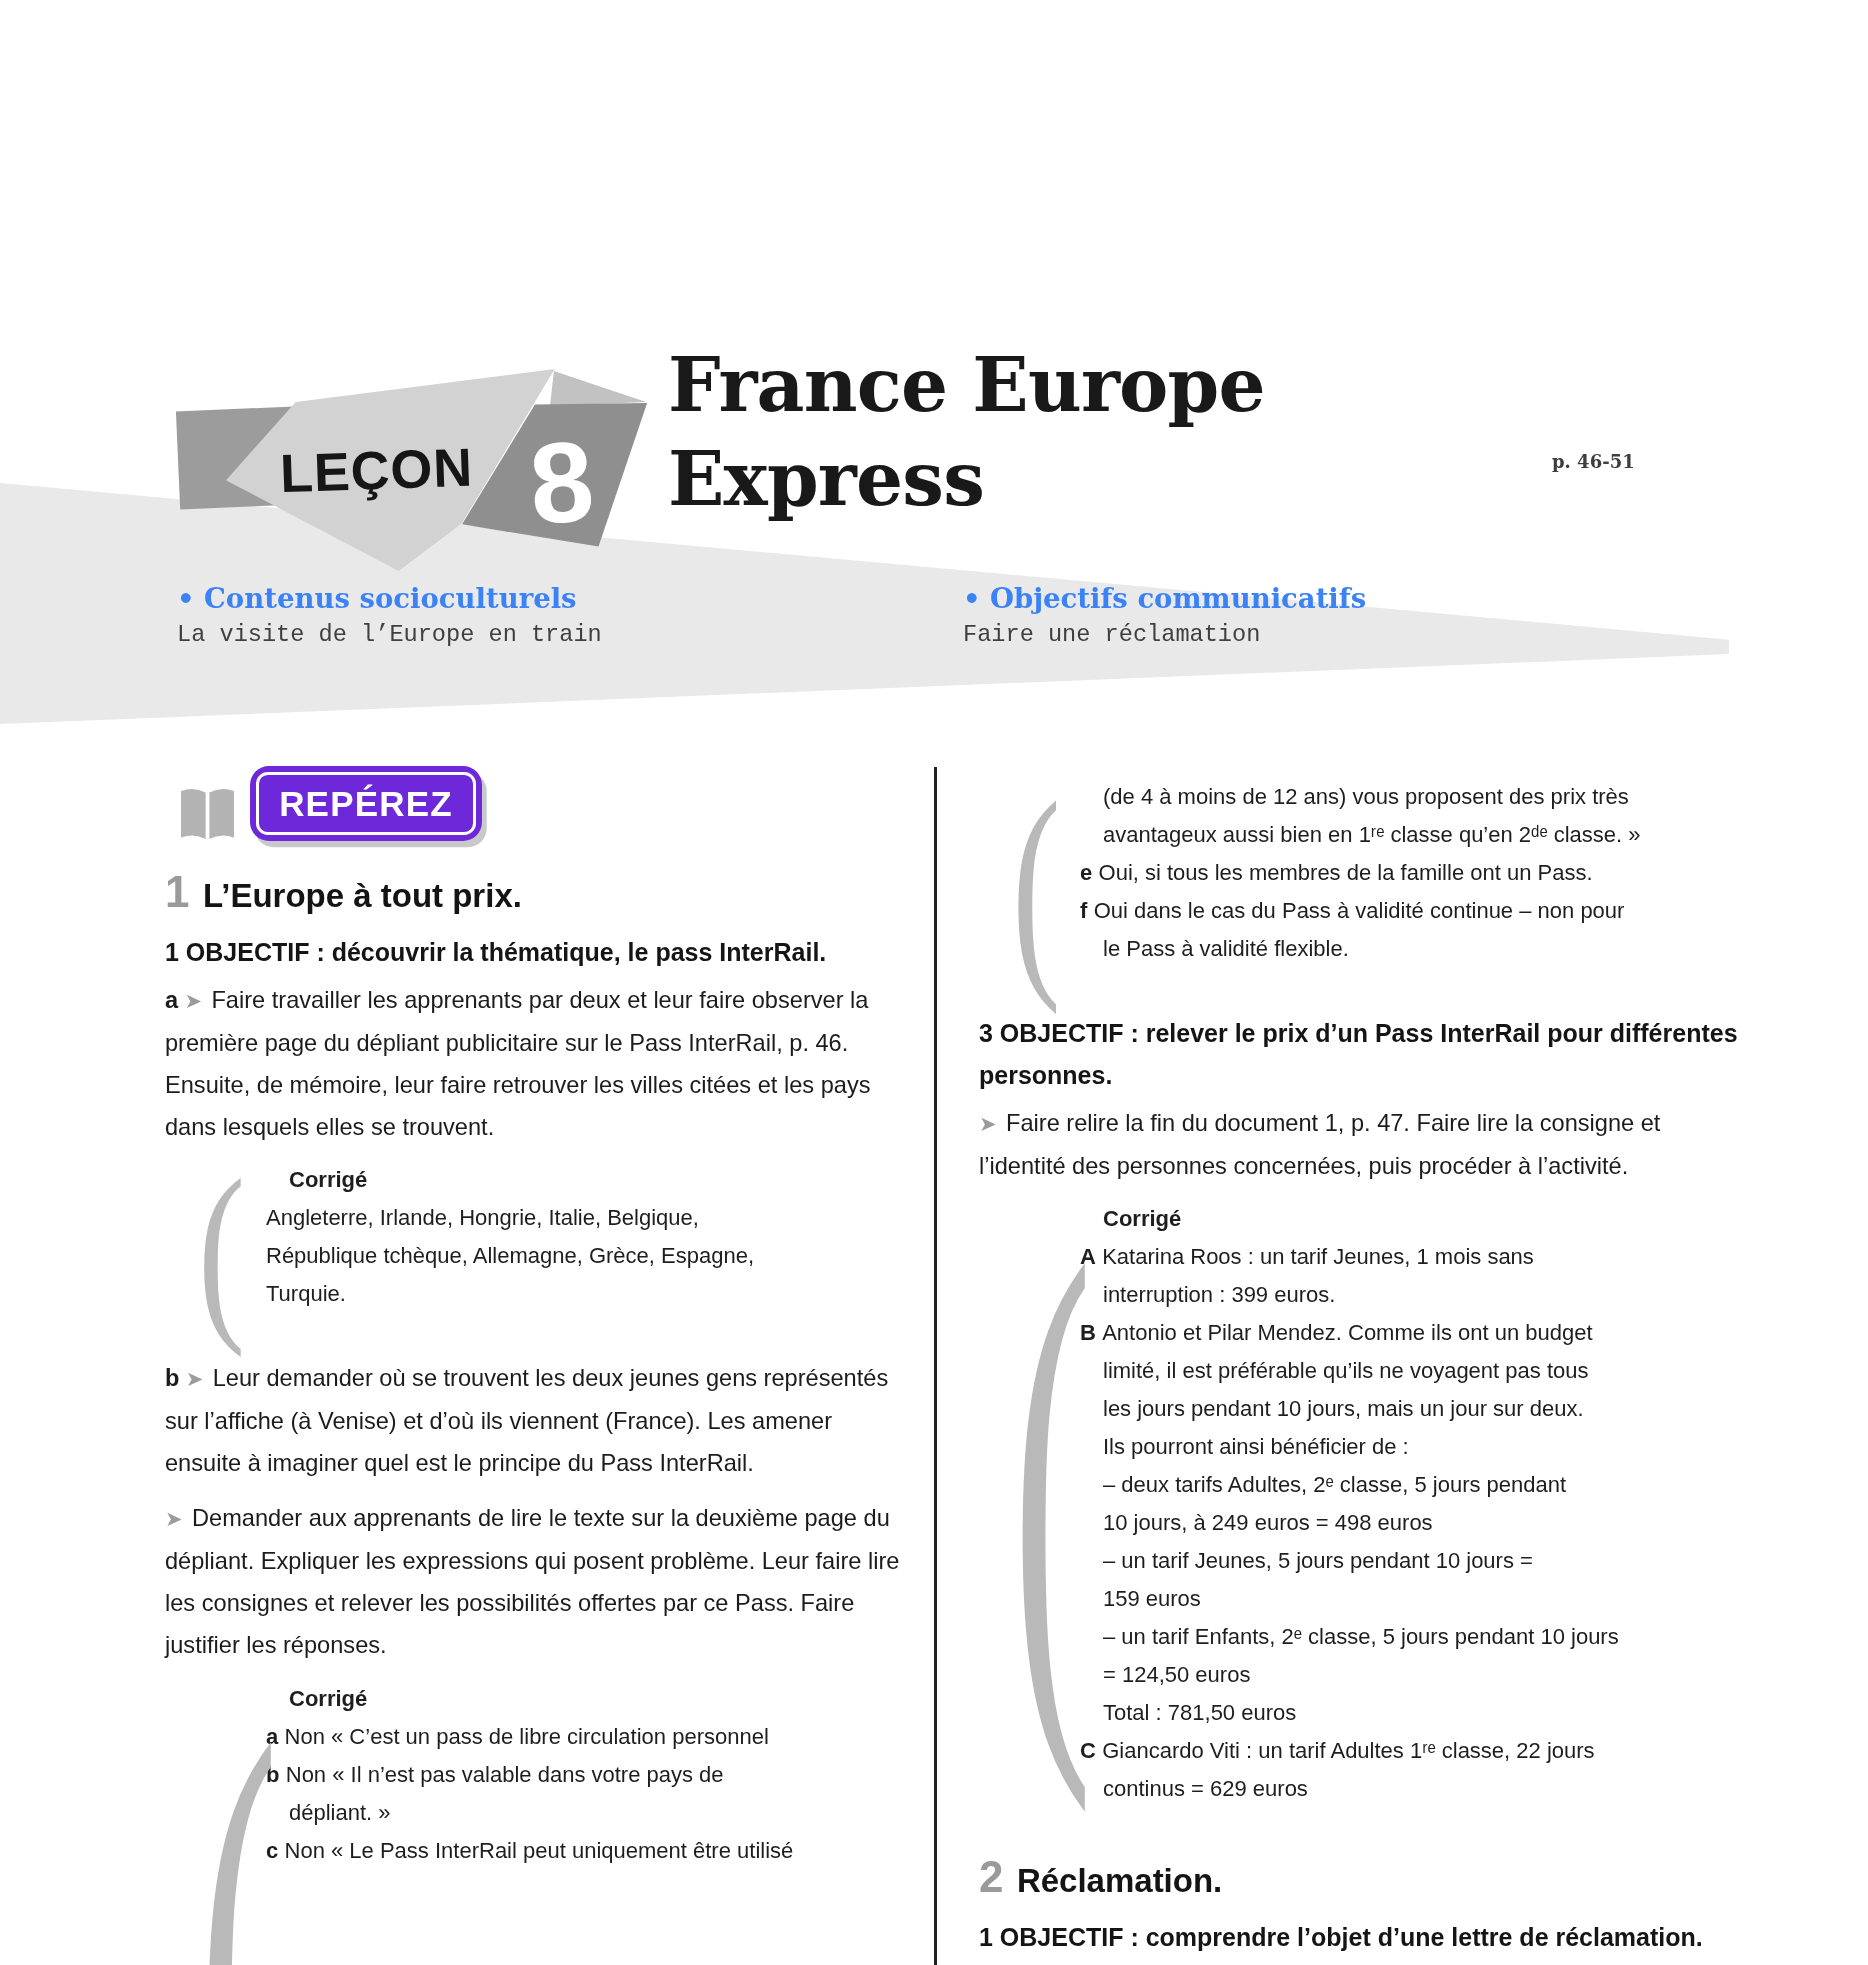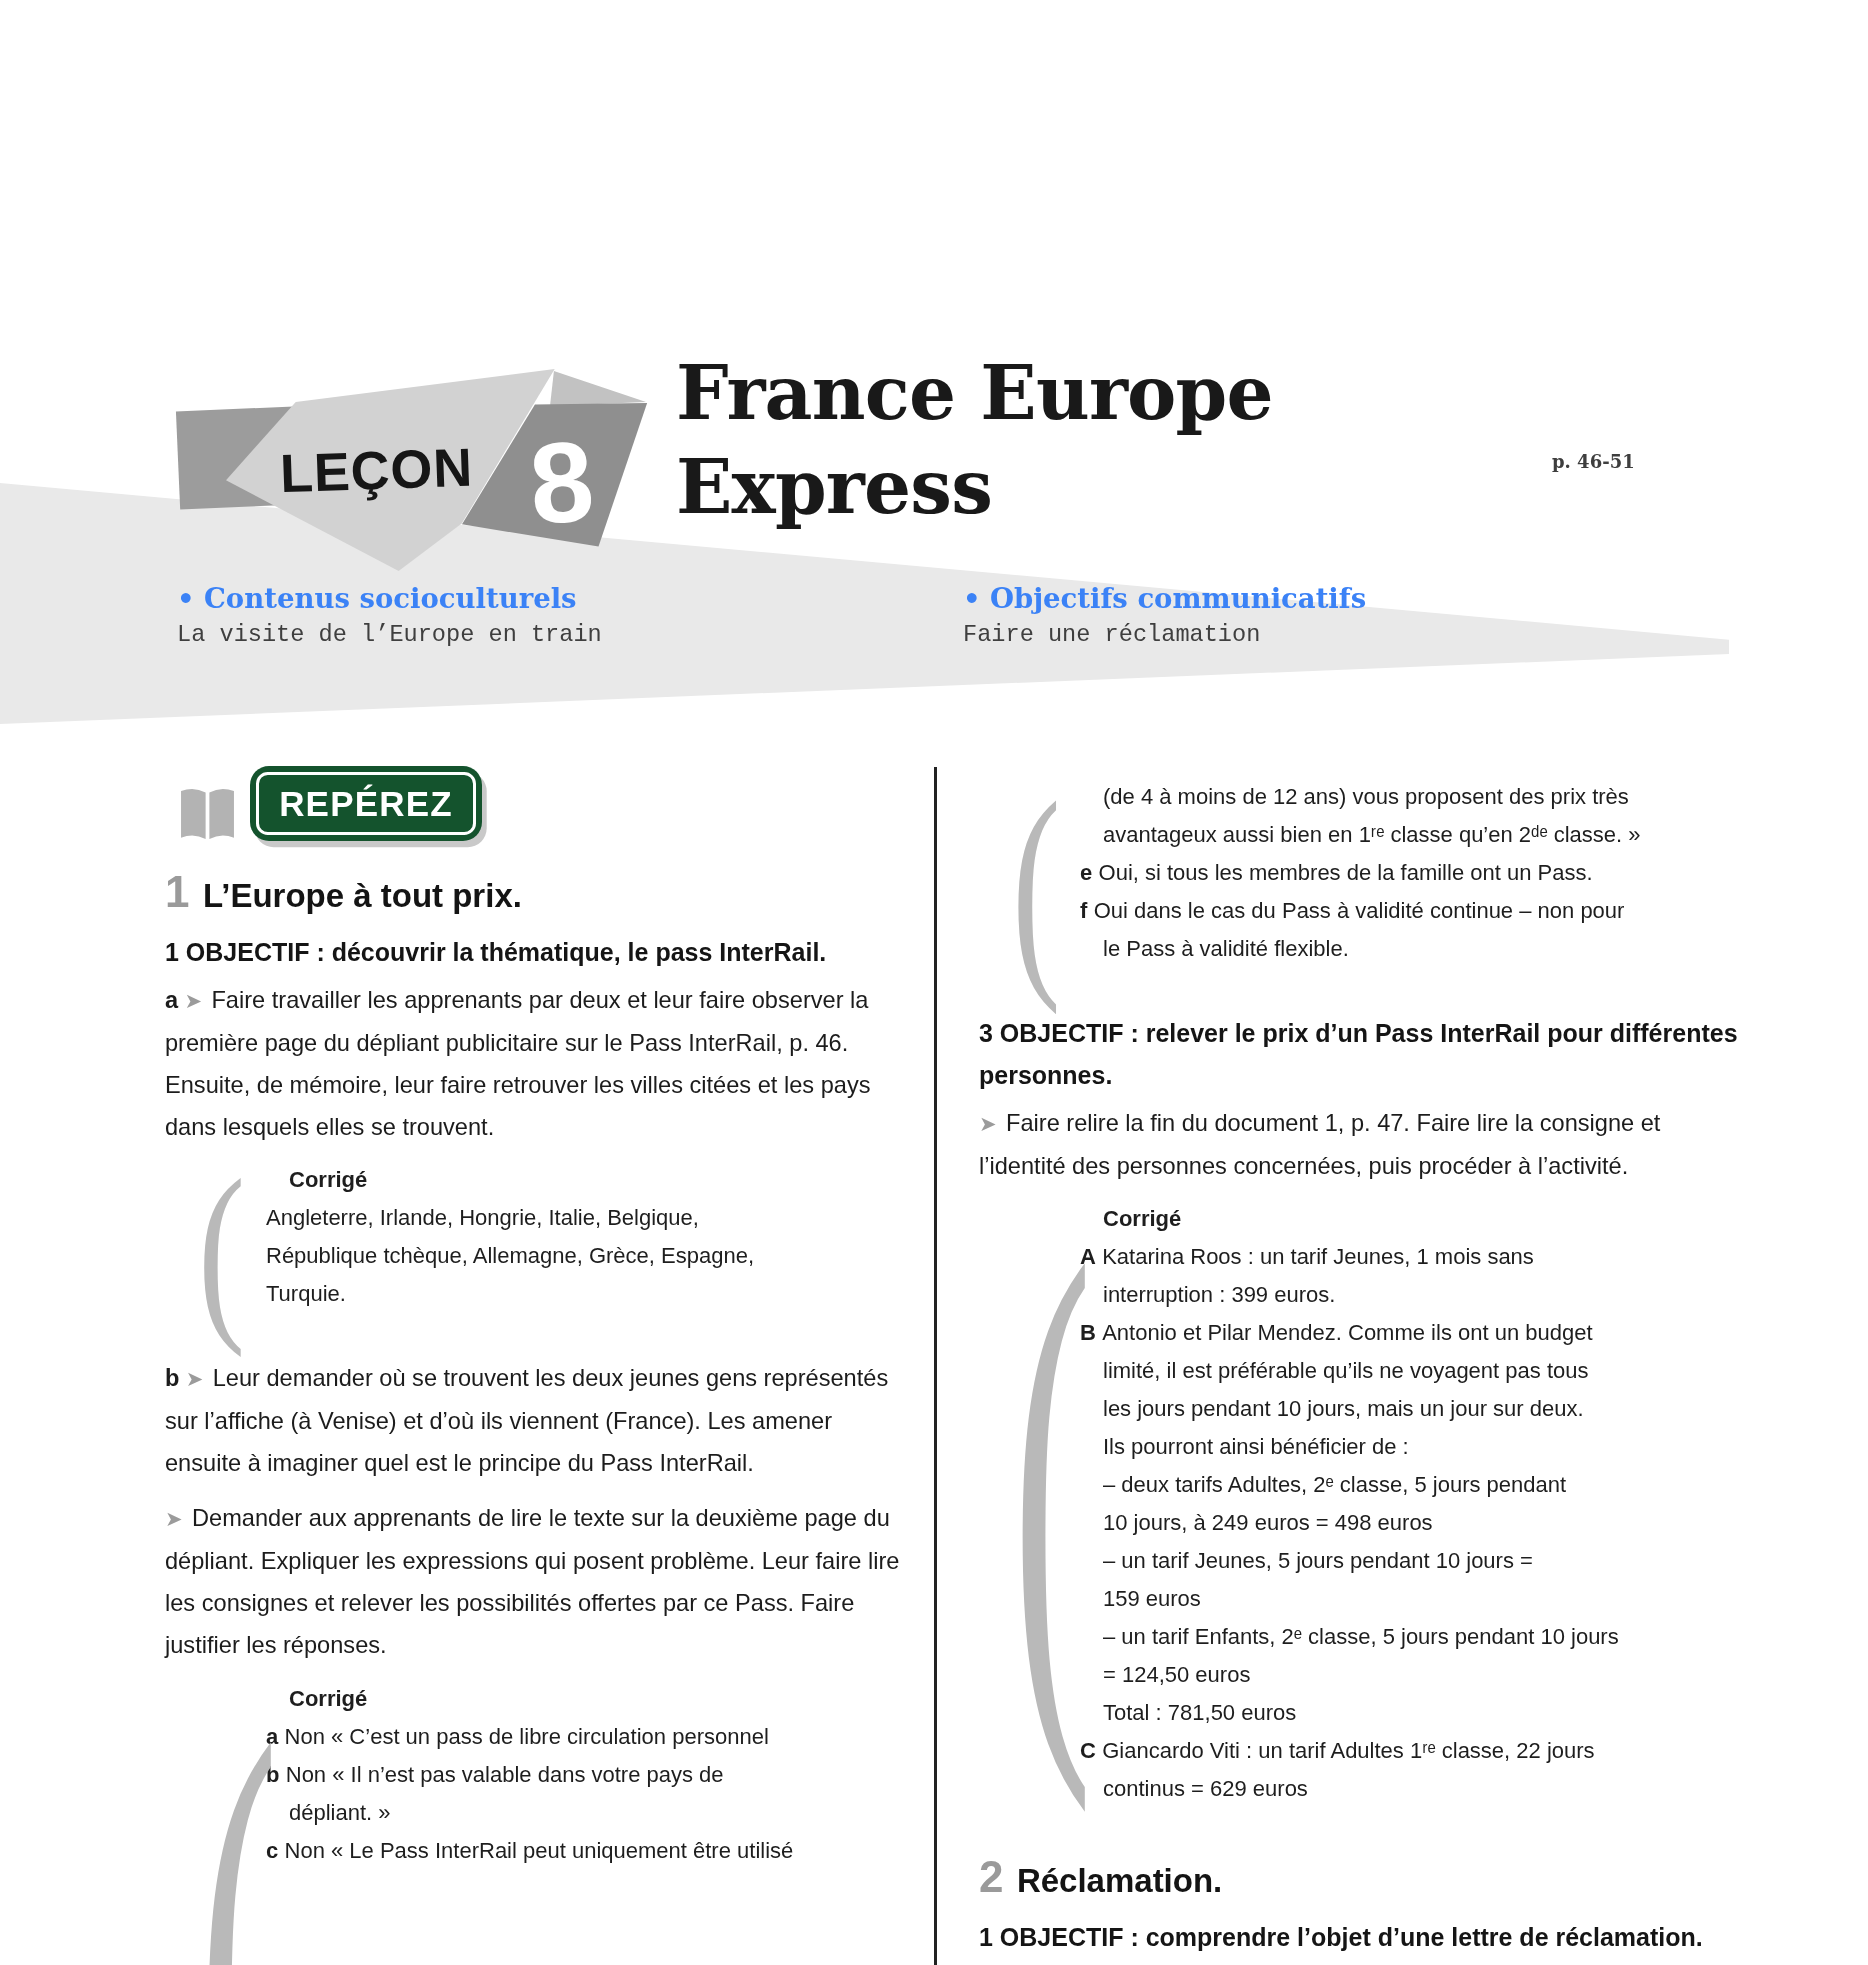--- a/index.html
+++ b/index.html
@@ -16,37 +16,37 @@
   .quad-left{left:178px;top:409px;width:118px;height:98px;background:#9c9c9c;transform:rotate(-2.5deg);}
   .panel-lecon{left:226px;top:367px;width:332px;height:206px;background:#d2d2d2;
     clip-path:polygon(21% 17%,99% 1%,71% 76%,52% 99%,0 55%);}
   .fold{left:550px;top:367px;width:98px;height:39px;background:#c2c2c2;
     clip-path:polygon(4% 10%,98% 90%,0 100%);}
   .panel-8{left:462px;top:400px;width:187px;height:148px;background:#8f8f8f;
     clip-path:polygon(39% 3%,99% 2%,73% 99%,0 84%);}
   .lecon-label{left:280px;top:439px;font-size:54px;font-weight:900;letter-spacing:0.8px;
     color:#161616;transform:rotate(-2deg);}
   .lecon-num{left:530px;top:417px;font-size:114px;font-weight:bold;color:#ffffff;transform:rotate(-4deg);}
-  .title{left:668px;top:339px;margin:8px;font-family:"DejaVu Serif","Liberation Serif",serif;
+  .title{left:668px;top:339px;margin:0;font-family:"DejaVu Serif","Liberation Serif",serif;
     font-size:74px;font-weight:bold;line-height:1.27;color:#191919;letter-spacing:-0.8px;}
   .title span{display:block;}
   .pages{left:1552px;top:451px;font-family:"DejaVu Serif","Liberation Serif",serif;
     font-size:18px;font-weight:bold;color:#3e3e3e;}
 
   .band-col{width:747px;}
   .band-left{left:177px;top:582px;}
   .band-right{left:963px;top:582px;}
   .band-title{font-family:"DejaVu Serif","Liberation Serif",serif;font-weight:bold;
     font-size:27.5px;color:#3b82f6;margin-bottom:7px;}
   .band-title .bullet{margin-right:9.4px;}
   .band-sub{font-family:Liberation Mono, monospace;font-size:23.6px;color:#3f3f3f;}
 
   
   .book{left:176px;top:783px;width:63px;height:66px;}
-  .badge{left:250px;top:766px;width:232px;height:75px;background:#14532d;border-radius:19px;
+  .badge{left:250px;top:766px;width:232px;height:75px;background:#6d28d9;border-radius:19px;
     box-shadow:4.7px 6.3px 0 #c9c9c9;display:flex;align-items:center;justify-content:center;}
   .badge::before{content:"";position:absolute;inset:6.3px;border:3.1px solid #ffffff;border-radius:11.8px;}
   .badge span{font-size:35px;font-weight:900;color:#ffffff;letter-spacing:1.2px;}
 
   
   .divider{left:934px;top:767px;width:2.8px;height:1721px;background:#222222;}
   .col{position:absolute;}
   .col-left{left:165px;top:867px;width:739px;}
   .col-right{left:979px;top:776px;width:759px;}
 

